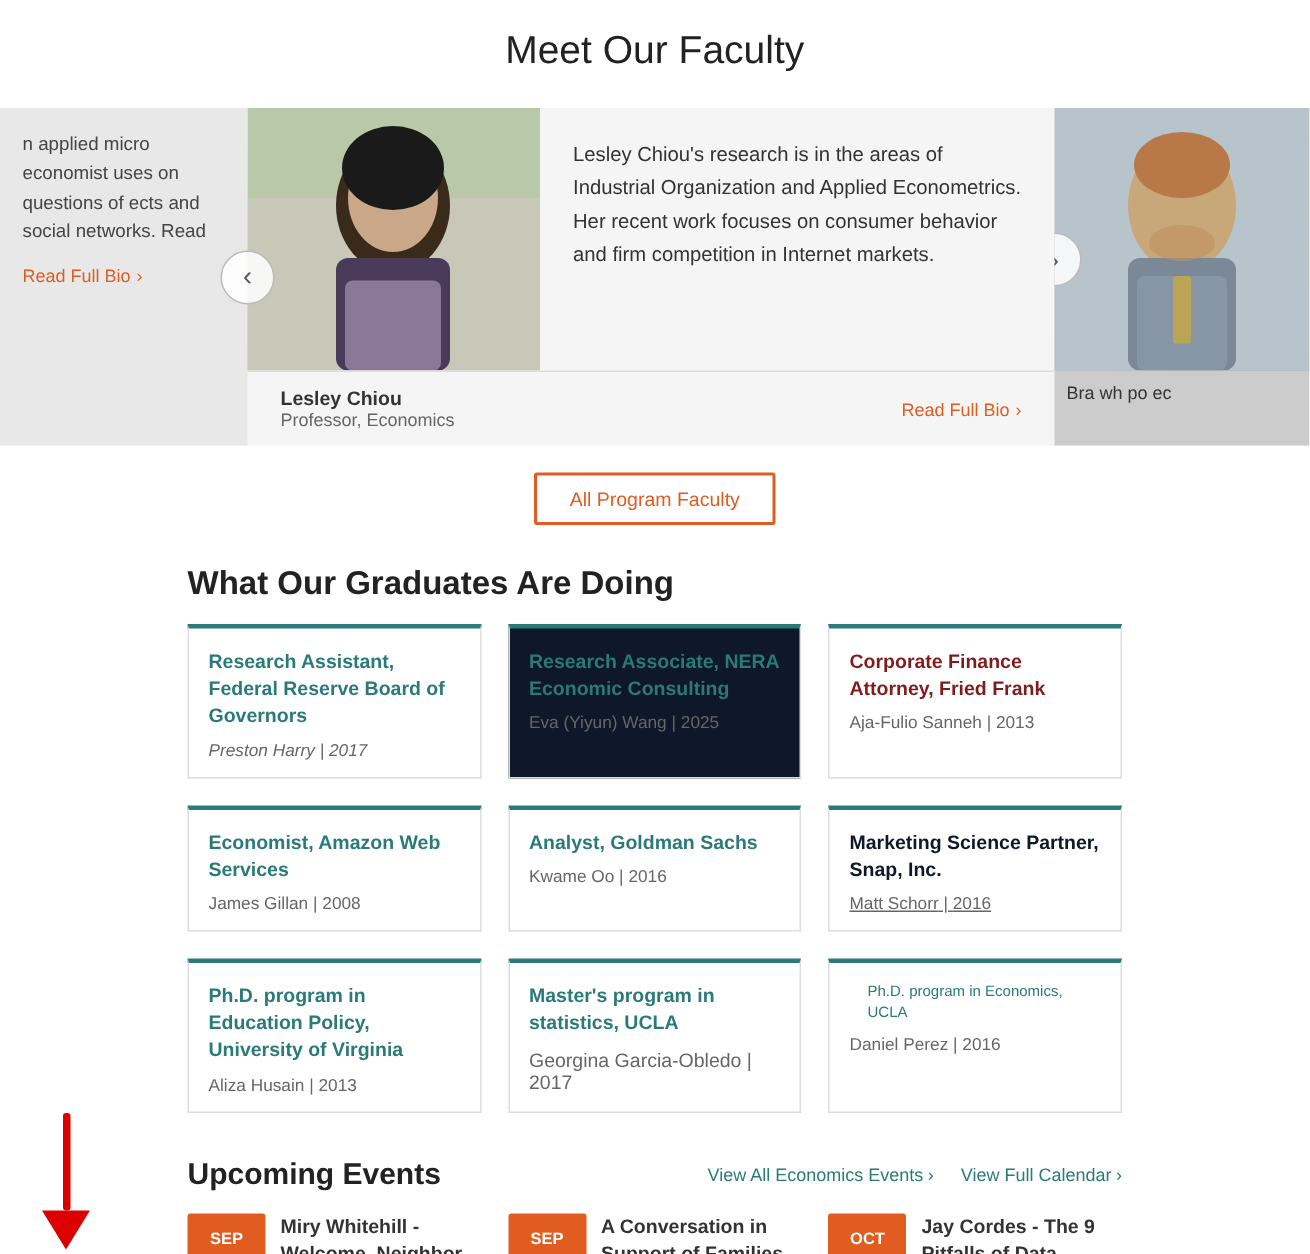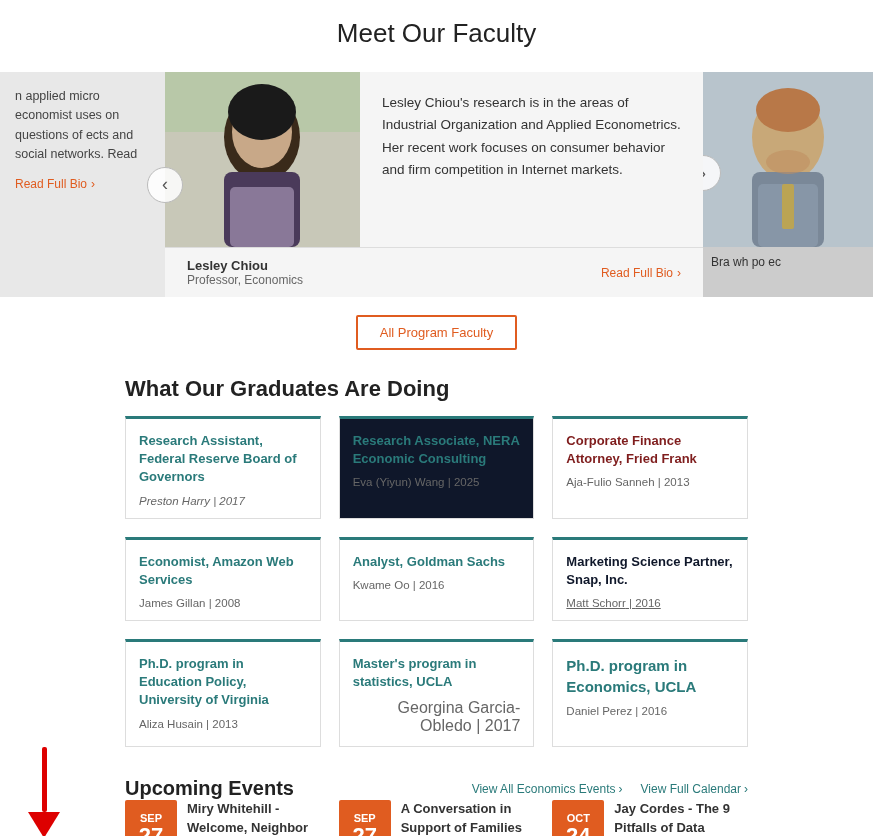--- a/index.html
+++ b/index.html
@@ -134,41 +134,41 @@
     </div>
 
     <div style="border:1px solid #ddd; border-top:3px solid #2a7a7a; padding:13px 13px 11px; background:#fff;">
       <div style="font-size:13px; font-weight:bold; color:#2a7a7a; line-height:1.4; margin-bottom:8px;">Ph.D. program in Education Policy, University of Virginia</div>
       <div style="font-size:11.5px; color:#666;">
         <span>Aliza Husain</span> | <span>2013</span>
       </div>
     </div>
     <div style="border:1px solid #ddd; border-top:3px solid #2a7a7a; padding:13px 13px 11px; background:#fff;">
       <div style="font-size:13px; font-weight:bold; color:#2a7a7a; line-height:1.4; margin-bottom:8px;">Master's program in statistics, UCLA</div>
-      <div style="font-size:16px; color:#666;text-align:right;">
+      <div style="font-size:13px; color:#666;">
         <span>Georgina Garcia-Obledo</span> | <span>2017</span>
       </div>
     </div>
     <div style="border:1px solid #ddd; border-top:3px solid #2a7a7a; padding:13px 13px 11px; background:#fff;">
-      <div style="font-size:15px; font-weight:bold; color:#2a7a7a; line-height:1.4; margin-bottom:8px;">Ph.D. program in Economics, UCLA</div>
+      <div style="font-size:10px; font-weight:normal; color:#2a7a7a; line-height:1.4; margin-bottom:8px;margin-left:12px;">Ph.D. program in Economics, UCLA</div>
       <div style="font-size:11.5px; color:#666;">
         <span>Daniel Perez</span> | <span>2016</span>
       </div>
     </div>
   </div>
 </div>
 
 <div style="padding:10px 125px 30px; position:relative;">
 
   <div style="position:absolute; left:28px; top:-20px; display:flex; flex-direction:column; align-items:center;">
     <div style="width:5px; height:65px; background:#dd0000; border-radius:2px;"></div>
     <div style="width:0; height:0; border-left:16px solid transparent; border-right:16px solid transparent; border-top:26px solid #dd0000;"></div>
   </div>
 
-  <div style="display:flex; align-items:center; justify-content:space-between; ">
+  <div style="display:flex; align-items:center; justify-content:space-between; margin-bottom:14px;">
     <h2 style="font-size:20px; font-weight:bold; color:#222;">Upcoming Events</h2>
     <div style="display:flex; gap:18px; font-size:12px; align-items:center;">
       <a style="color:#2a7a7a; cursor:pointer; text-decoration:none; display:inline-flex; align-items:center; gap:3px;">
         <span>View All Economics Events</span>
         <span>›</span>
       </a>
       <a style="color:#2a7a7a; cursor:pointer; text-decoration:none; display:inline-flex; align-items:center; gap:3px;">
         <span>View Full Calendar</span>
         <span>›</span>
       </a>

